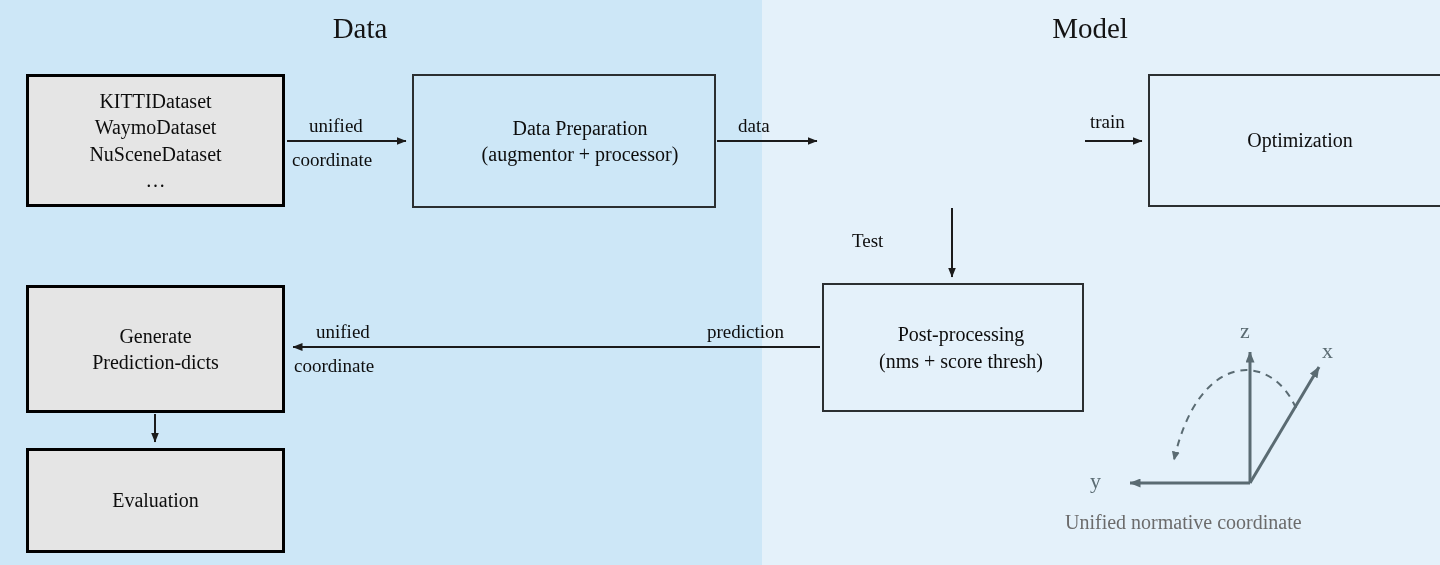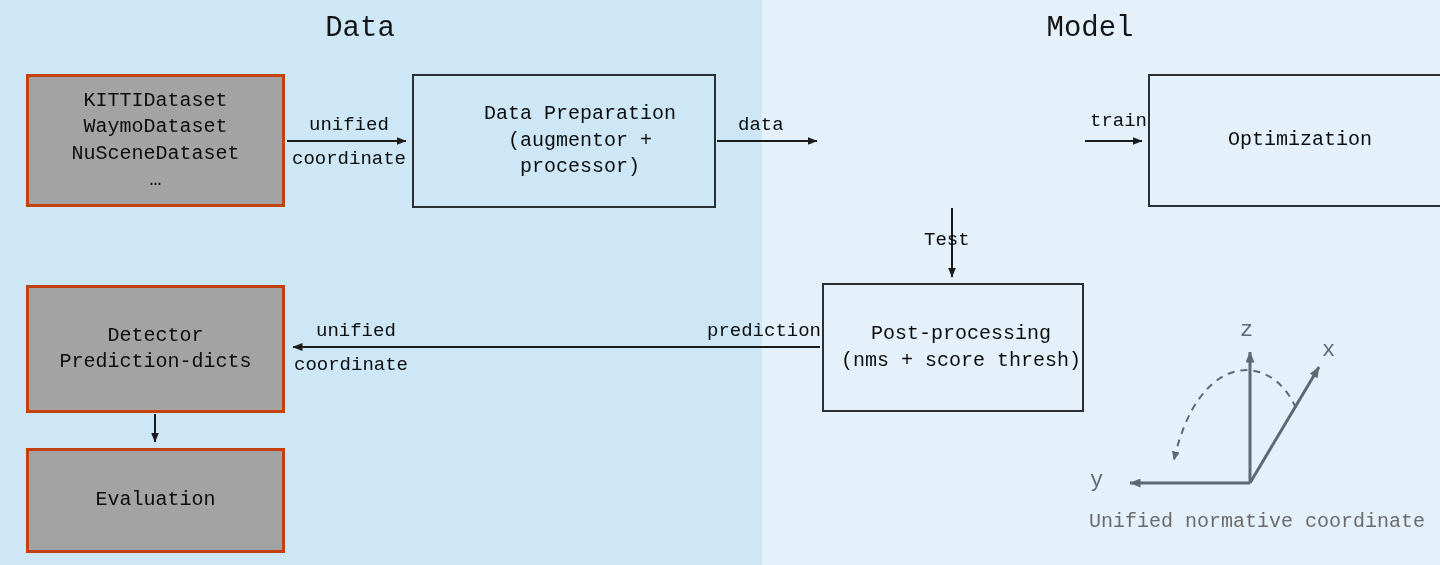--- a/index.html
+++ b/index.html
@@ -5,21 +5,21 @@
   html, body {
     margin: 0;
     padding: 0;
     background: #ffffff;
   }
   #canvas {
     position: relative;
     width: 1440px;
     height: 565px;
     overflow: hidden;
-    font-family: Liberation Mono, monospace;
+    font-family: Liberation Serif, serif;
   }
   .band {
     position: absolute;
     top: 0;
     height: 565px;
   }
   #band-data {
     left: 0;
     width: 762px;
     background: #cde7f7;
@@ -46,22 +46,22 @@
     display: flex;
     align-items: center;
     justify-content: center;
     text-align: center;
     color: #0d0d0d;
     font-size: 20px;
     line-height: 1.32;
     white-space: pre-line;
   }
   .node.green {
-    background: #a3a3a3;
-    border: 3px solid #c2410c;
+    background: #e5e5e5;
+    border: 3px solid #000000;
   }
   .node.plain-data {
     background: #cde7f7;
     border: 2px solid #2b2f31;
     padding-left: 32px;
   }
   .node.plain-model {
     background: #e4f1fa;
     border: 2px solid #2b2f31;
   }
@@ -81,21 +81,20 @@
     white-space: nowrap;
     line-height: 1;
   }
 
   .axis-caption {
     position: absolute;
     font-size: 20px;
     color: #6b6b6b;
     white-space: nowrap;
     line-height: 1;
-    margin-left: 24px;
   }
   .axis-letter {
     position: absolute;
     font-size: 22px;
     color: #5a6b72;
     white-space: nowrap;
     line-height: 1;
   }
 
   svg.overlay {
@@ -120,21 +119,21 @@
 
   <div class="node green" id="node-datasets">KITTIDataset
 WaymoDataset
 NuSceneDataset
 …</div>
   <div class="node plain-data" id="node-dataprep">Data Preparation
 (augmentor + processor)</div>
   <div class="node plain-model" id="node-optim">Optimization</div>
   <div class="node plain-model" id="node-postproc">Post-processing
 (nms + score thresh)</div>
-  <div class="node green" id="node-gendicts">Detector
+  <div class="node green" id="node-gendicts">Generate
 Prediction-dicts</div>
   <div class="node green" id="node-evaluation">Evaluation</div>
 
   <svg class="overlay" viewBox="0 0 1440 565">
     <defs>
       <marker id="ah" markerWidth="10" markerHeight="8" refX="9.5" refY="4" orient="auto" markerUnits="userSpaceOnUse">
         <path d="M0,0 L10,4 L0,8 z" fill="#1b1b1b"></path>
       </marker>
       <marker id="ah-gray" markerWidth="11" markerHeight="9" refX="10.5" refY="4.5" orient="auto" markerUnits="userSpaceOnUse">
         <path d="M0,0 L11,4.5 L0,9 z" fill="#5a6b72"></path>
@@ -173,21 +172,21 @@
       <path d="M1250,483 L1319,367" stroke="#5a6b72" stroke-width="3" fill="none" marker-end="url(#ah-gray)"></path>
       <path d="M1250,483 L1130,483" stroke="#5a6b72" stroke-width="3" fill="none" marker-end="url(#ah-gray)"></path>
       <path d="M1296,408 C1270,350 1198,352 1174,460" stroke="#5a6b72" stroke-width="2" fill="none" stroke-dasharray="7,6" marker-end="url(#ah-gray-thin)"></path>
     </g>
   </svg>
 
   <div class="edge-label" style="left:309px; top:116px;">unified</div>
   <div class="edge-label" style="left:292px; top:150px;">coordinate</div>
   <div class="edge-label" style="left:738px; top:116px;">data</div>
   <div class="edge-label" style="left:1090px; top:112px;">train</div>
-  <div class="edge-label" style="left:924px; top:231px;">Test</div>
+  <div class="edge-label" style="left:852px; top:231px;">Test</div>
   <div class="edge-label" style="left:707px; top:322px;">prediction</div>
   <div class="edge-label" style="left:316px; top:322px;">unified</div>
   <div class="edge-label" style="left:294px; top:356px;">coordinate</div>
 
   <div class="axis-letter" style="left:1240px; top:320px;">z</div>
   <div class="axis-letter" style="left:1322px; top:340px;">x</div>
   <div class="axis-letter" style="left:1090px; top:470px;">y</div>
   <div class="axis-caption" style="left:1065px; top:512px;">Unified normative coordinate</div>
 
 </div>

